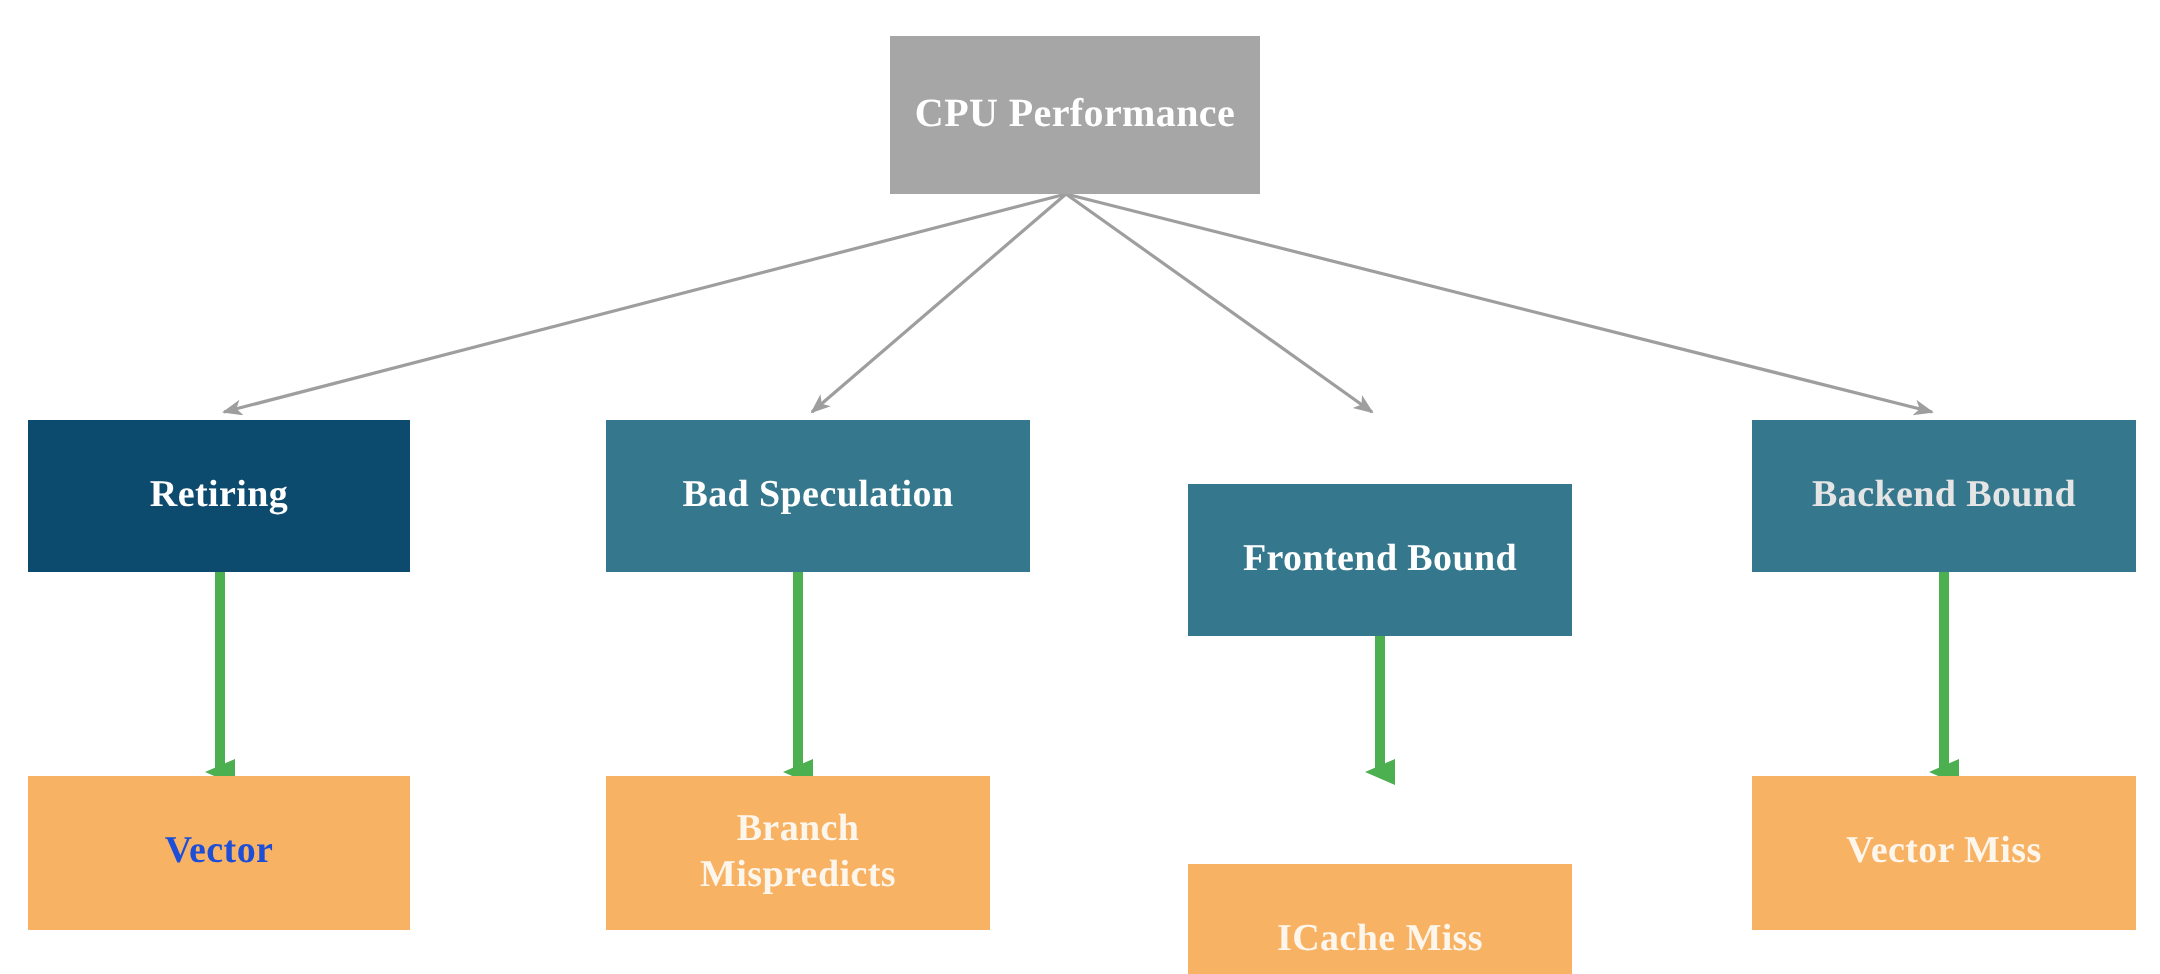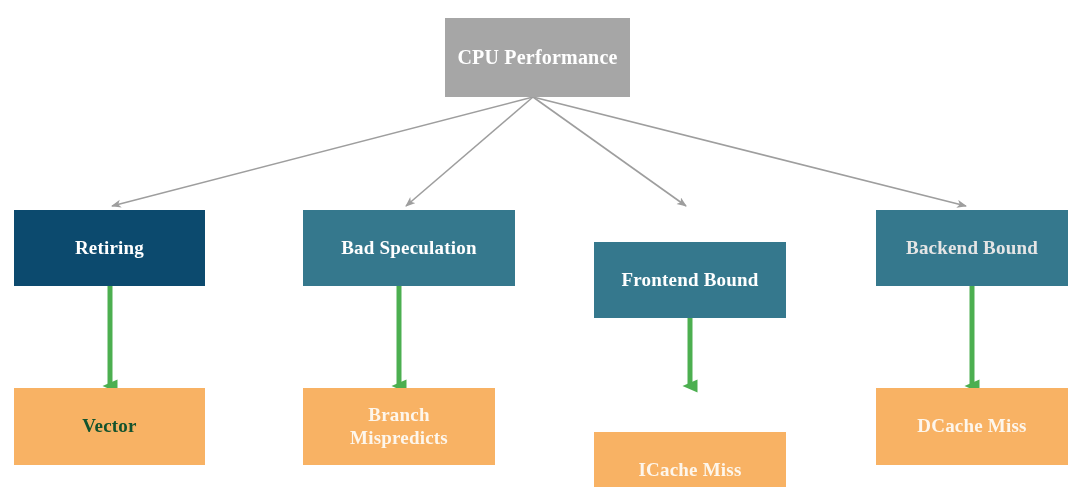--- a/index.html
+++ b/index.html
@@ -95,27 +95,27 @@
   <div class="node node-level2" style="left: 303px; top: 210px; width: 212px; height: 76px; background: rgb(53, 120, 141); color: rgb(255, 255, 255);">
     <span class="node-label">Bad Speculation</span>
   </div>
   <div class="node node-level2" style="left: 594px; top: 210px; width: 192px; height: 76px; background: rgb(53, 120, 141); color: rgb(255, 255, 255); margin-top: 32px;">
     <span class="node-label">Frontend Bound</span>
   </div>
   <div class="node node-level2" style="left: 876px; top: 210px; width: 192px; height: 76px; background: rgb(53, 120, 141); color: #e5e5e5;">
     <span class="node-label">Backend Bound</span>
   </div>
 
-  <div class="node node-level3" style="left: 14px; top: 388px; width: 191px; height: 77px; background: rgb(248, 178, 100); color: #14532d;">
+  <div class="node node-level3" style="left: 14px; top: 388px; width: 191px; height: 77px; background: rgb(248, 178, 100); color: #1d4ed8;">
     <span class="node-label">Vector</span>
   </div>
   <div class="node node-level3" style="left: 303px; top: 388px; width: 192px; height: 77px; background: rgb(248, 178, 100); color: rgb(253, 246, 236);">
     <span class="node-label">Branch
 Mispredicts</span>
   </div>
   <div class="node node-level3" style="left: 594px; top: 388px; width: 192px; height: 77px; background: rgb(248, 178, 100); color: rgb(253, 246, 236); margin-top: 44px;">
     <span class="node-label">ICache Miss</span>
   </div>
   <div class="node node-level3" style="left: 876px; top: 388px; width: 192px; height: 77px; background: rgb(248, 178, 100); color: rgb(253, 246, 236);">
-    <span class="node-label">DCache Miss</span>
+    <span class="node-label">Vector Miss</span>
   </div>
 
 </div>
 
 </body></html>

